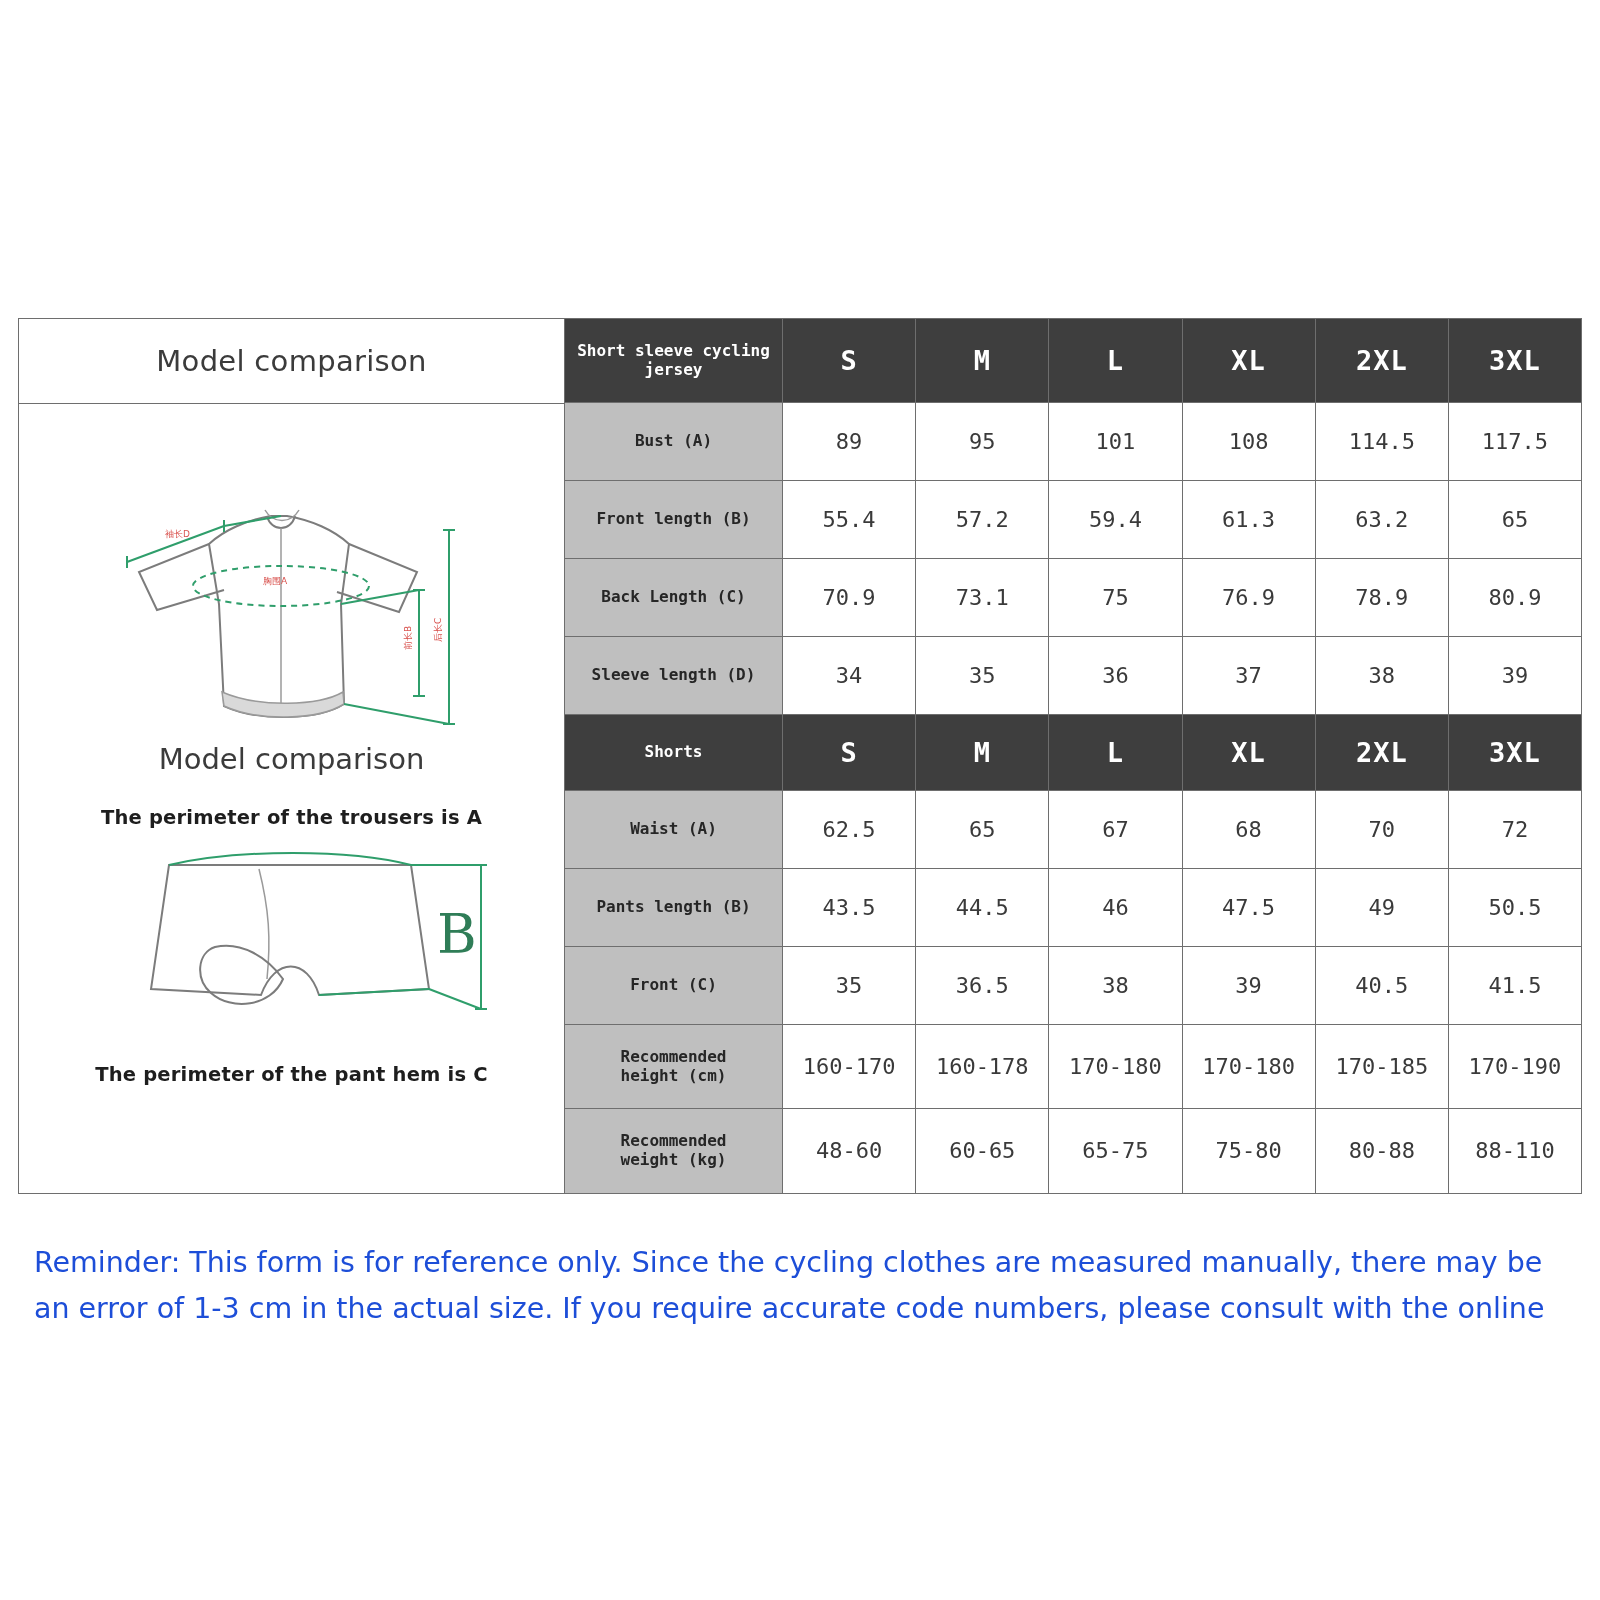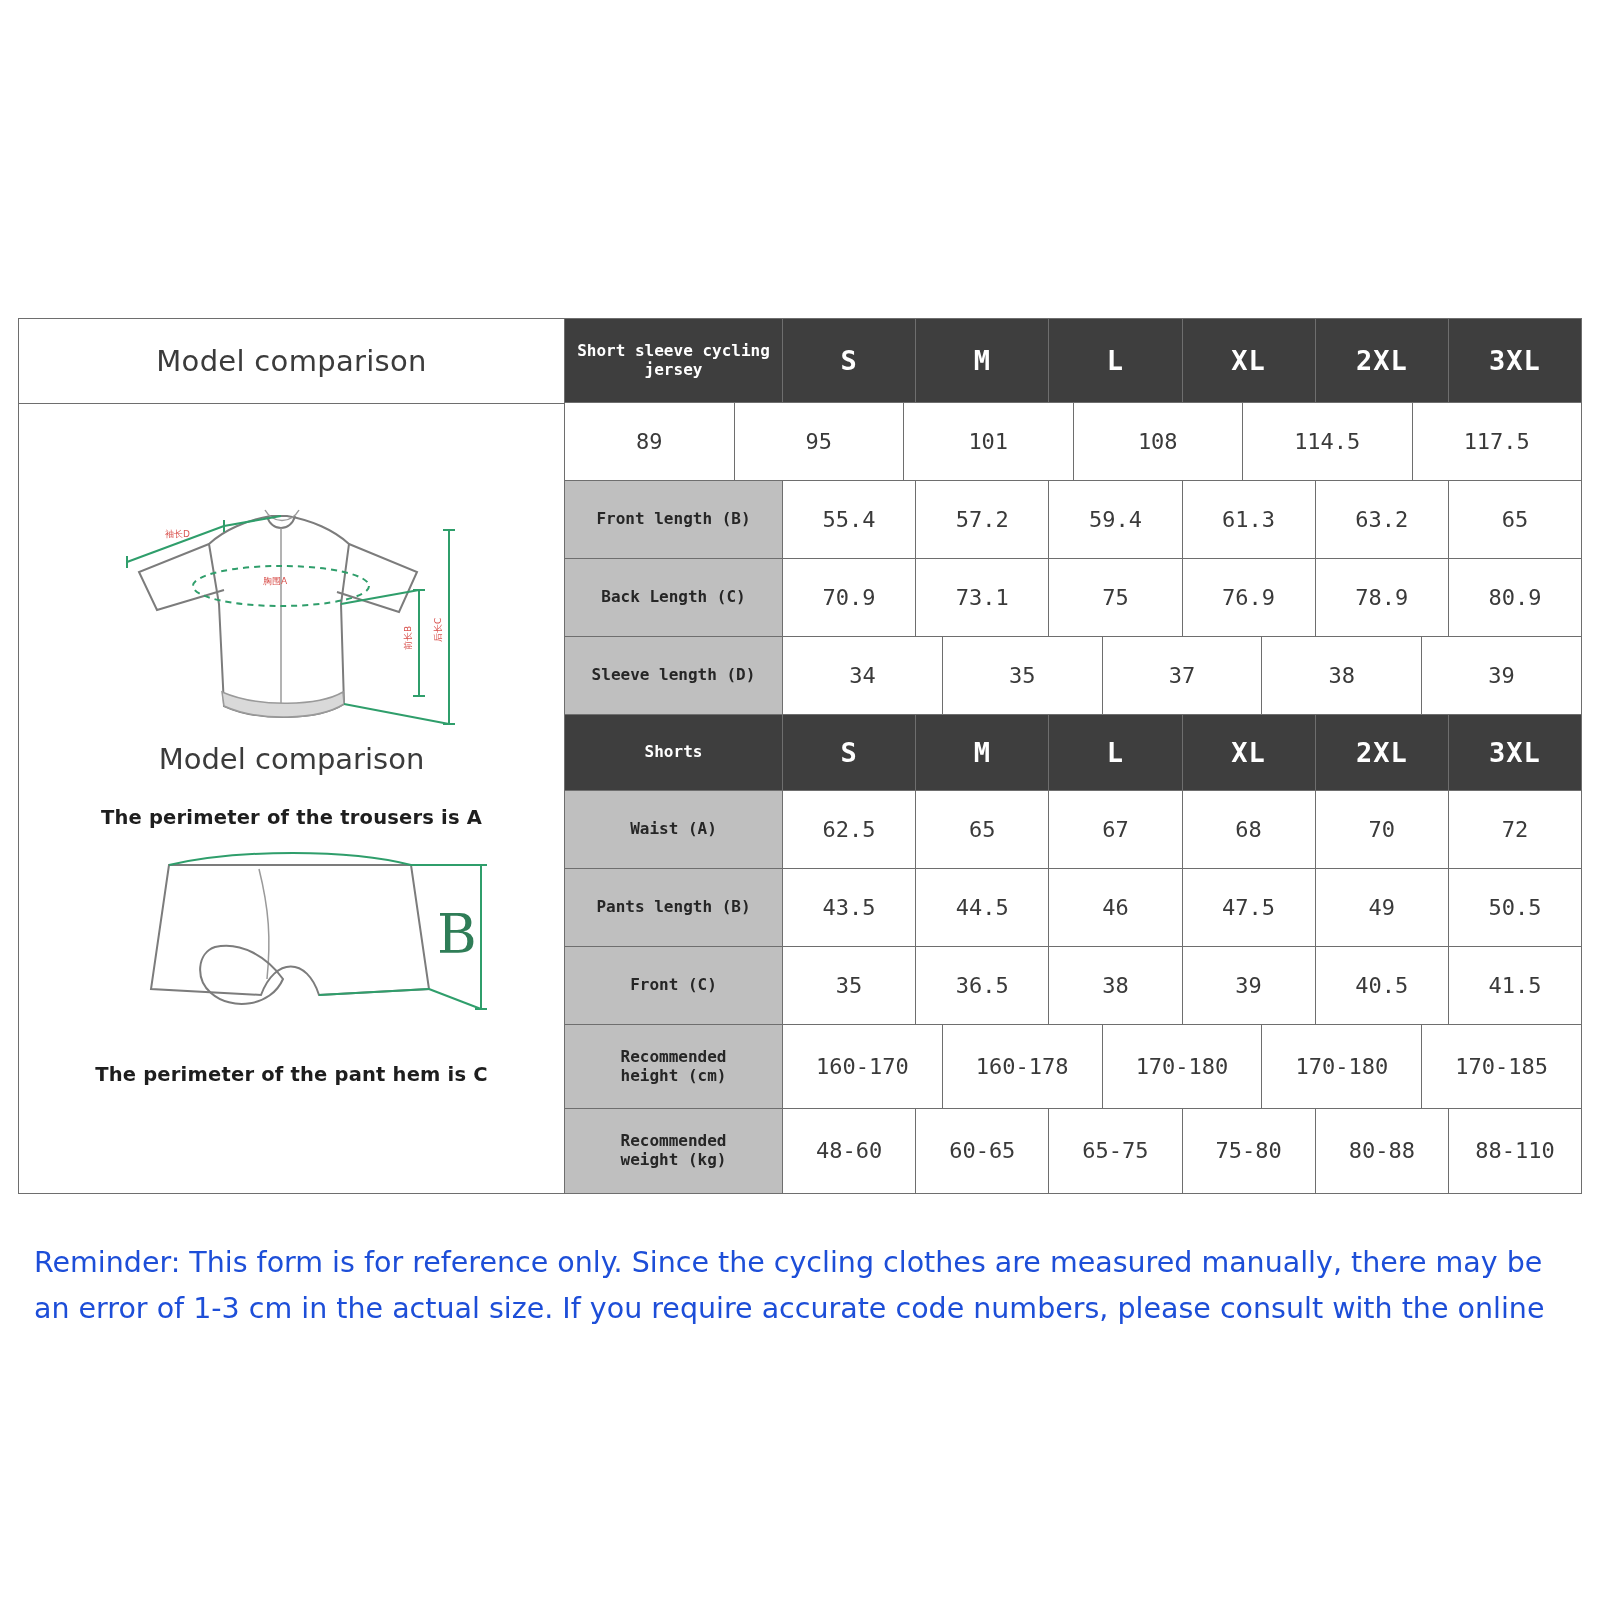--- a/index.html
+++ b/index.html
@@ -273,20 +273,21 @@
         </div>
         <div class="cell val-cell">S</div>
         <div class="cell val-cell">M</div>
         <div class="cell val-cell">L</div>
         <div class="cell val-cell">XL</div>
         <div class="cell val-cell">2XL</div>
         <div class="cell val-cell">3XL</div>
       </div>
 
       <div class="row r-std">
+        <div class="cell label-cell">Bust (A)</div>
         <div class="cell val-cell">89</div>
         <div class="cell val-cell">95</div>
         <div class="cell val-cell">101</div>
         <div class="cell val-cell">108</div>
         <div class="cell val-cell">114.5</div>
         <div class="cell val-cell">117.5</div>
       </div>
 
       <div class="row r-std">
         <div class="cell label-cell">Front length (B)</div>
@@ -305,20 +306,21 @@
         <div class="cell val-cell">75</div>
         <div class="cell val-cell">76.9</div>
         <div class="cell val-cell">78.9</div>
         <div class="cell val-cell">80.9</div>
       </div>
 
       <div class="row r-std">
         <div class="cell label-cell">Sleeve length (D)</div>
         <div class="cell val-cell">34</div>
         <div class="cell val-cell">35</div>
+        <div class="cell val-cell">36</div>
         <div class="cell val-cell">37</div>
         <div class="cell val-cell">38</div>
         <div class="cell val-cell">39</div>
       </div>
 
       <div class="row hdr-row r-h-shorts">
         <div class="cell label-cell">Shorts</div>
         <div class="cell val-cell">S</div>
         <div class="cell val-cell">M</div>
         <div class="cell val-cell">L</div>
@@ -360,20 +362,21 @@
       <div class="row r-tall">
         <div class="cell label-cell">
           <span class="l1">Recommended</span>
           <span class="l2">height (cm)</span>
         </div>
         <div class="cell val-cell">160-170</div>
         <div class="cell val-cell">160-178</div>
         <div class="cell val-cell">170-180</div>
         <div class="cell val-cell">170-180</div>
         <div class="cell val-cell">170-185</div>
+        <div class="cell val-cell">170-190</div>
       </div>
 
       <div class="row r-tall">
         <div class="cell label-cell">
           <span class="l1">Recommended</span>
           <span class="l2">weight (kg)</span>
         </div>
         <div class="cell val-cell">48-60</div>
         <div class="cell val-cell">60-65</div>
         <div class="cell val-cell">65-75</div>

